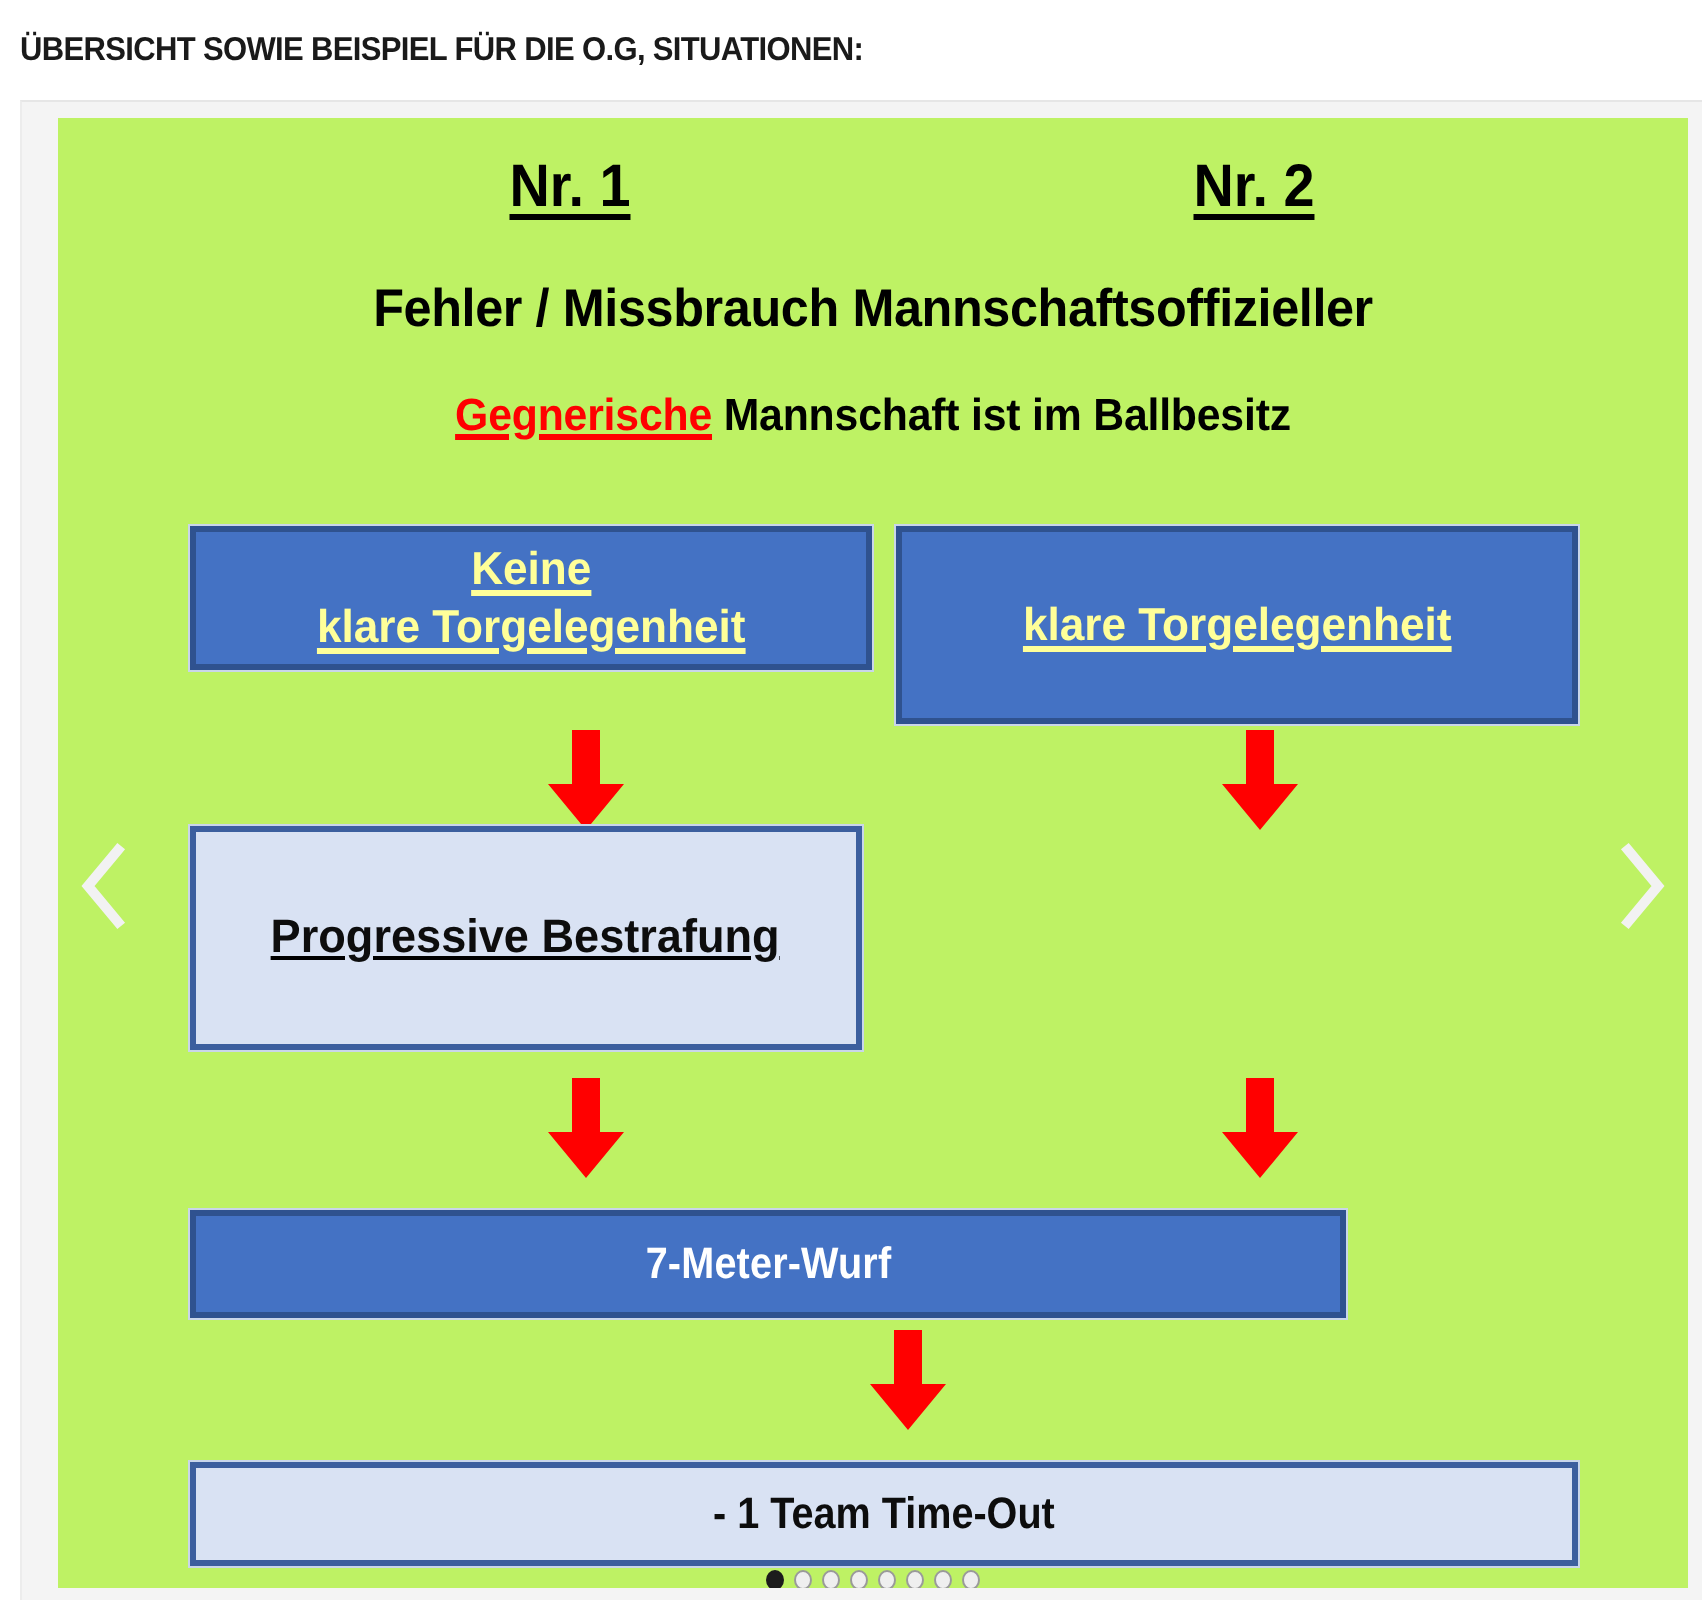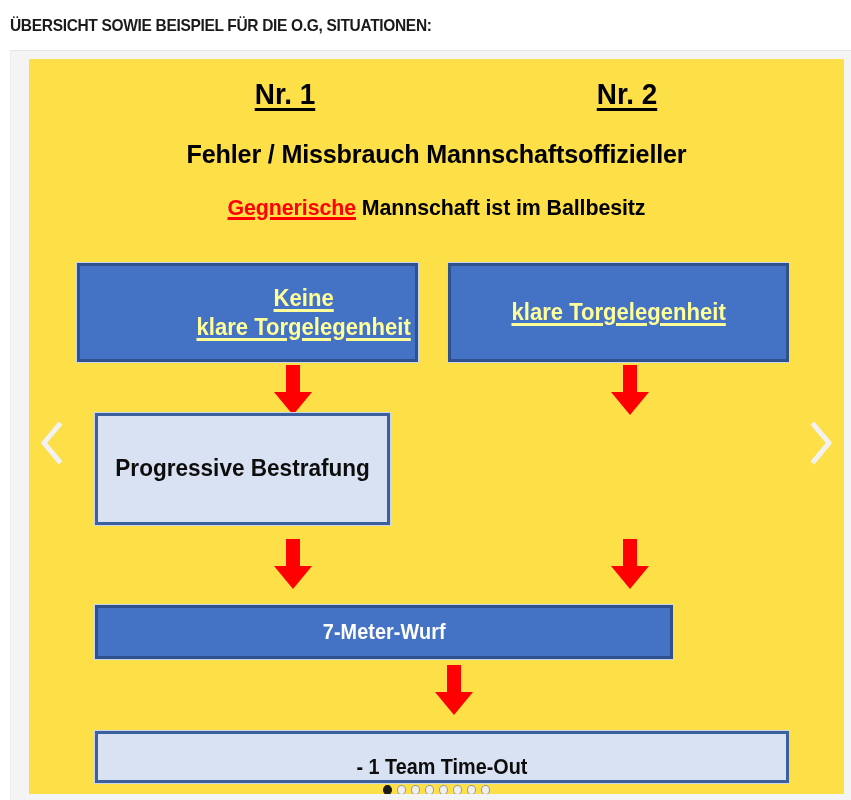--- a/index.html
+++ b/index.html
@@ -43,21 +43,21 @@
     border-top: 1px solid #e6e6e6;
     border-left: 1px solid #ececec;
     box-sizing: border-box;
   }
   .slide-surface {
     position: absolute;
     left: 18px;
     top: 8px;
     width: 815px;
     height: 735px;
-    background: #fde047;
+    background: #bef264;
     box-sizing: border-box;
     overflow: hidden;
   }
 
   
   .nav-arrow {
     position: absolute;
     top: 366px;
     width: 34px;
     height: 52px;
@@ -176,26 +176,26 @@
     transform: scaleX(0.9);
   }
   .bar-light .box-text {
     color: #0d0d0d;
     font-weight: bold;
     font-size: 22px;
     transform: scaleX(0.9);
   }
 
   
-  #box-keine      { left: 48px;  top: 204px; width: 341px; height: 99px; justify-content: flex-end; }
+  #box-keine      { left: 66px;  top: 204px; width: 341px; height: 72px; }
   #box-klare      { left: 419px; top: 204px; width: 341px; height: 99px; }
-  #box-progressiv { left: 66px;  top: 354px; width: 295px; height: 112px; }
+  #box-progressiv { left: 66px;  top: 354px; width: 336px; height: 112px; text-decoration: underline; }
   #box-disqual    { left: 419px; top: 354px; width: 341px; height: 112px; }
   #box-wurf       { left: 66px;  top: 546px; width: 578px; height: 54px; }
-  #box-timeout    { left: 66px;  top: 672px; width: 694px; height: 52px; align-items: flex-end; }
+  #box-timeout    { left: 66px;  top: 672px; width: 694px; height: 52px; }
 
   
   .arrow {
     position: absolute;
     width: 44px;
     height: 52px;
   }
   #arrow-l1 { left: 242px; top: 306px; }
   #arrow-r1 { left: 579px; top: 306px; }
   #arrow-l2 { left: 242px; top: 480px; }

